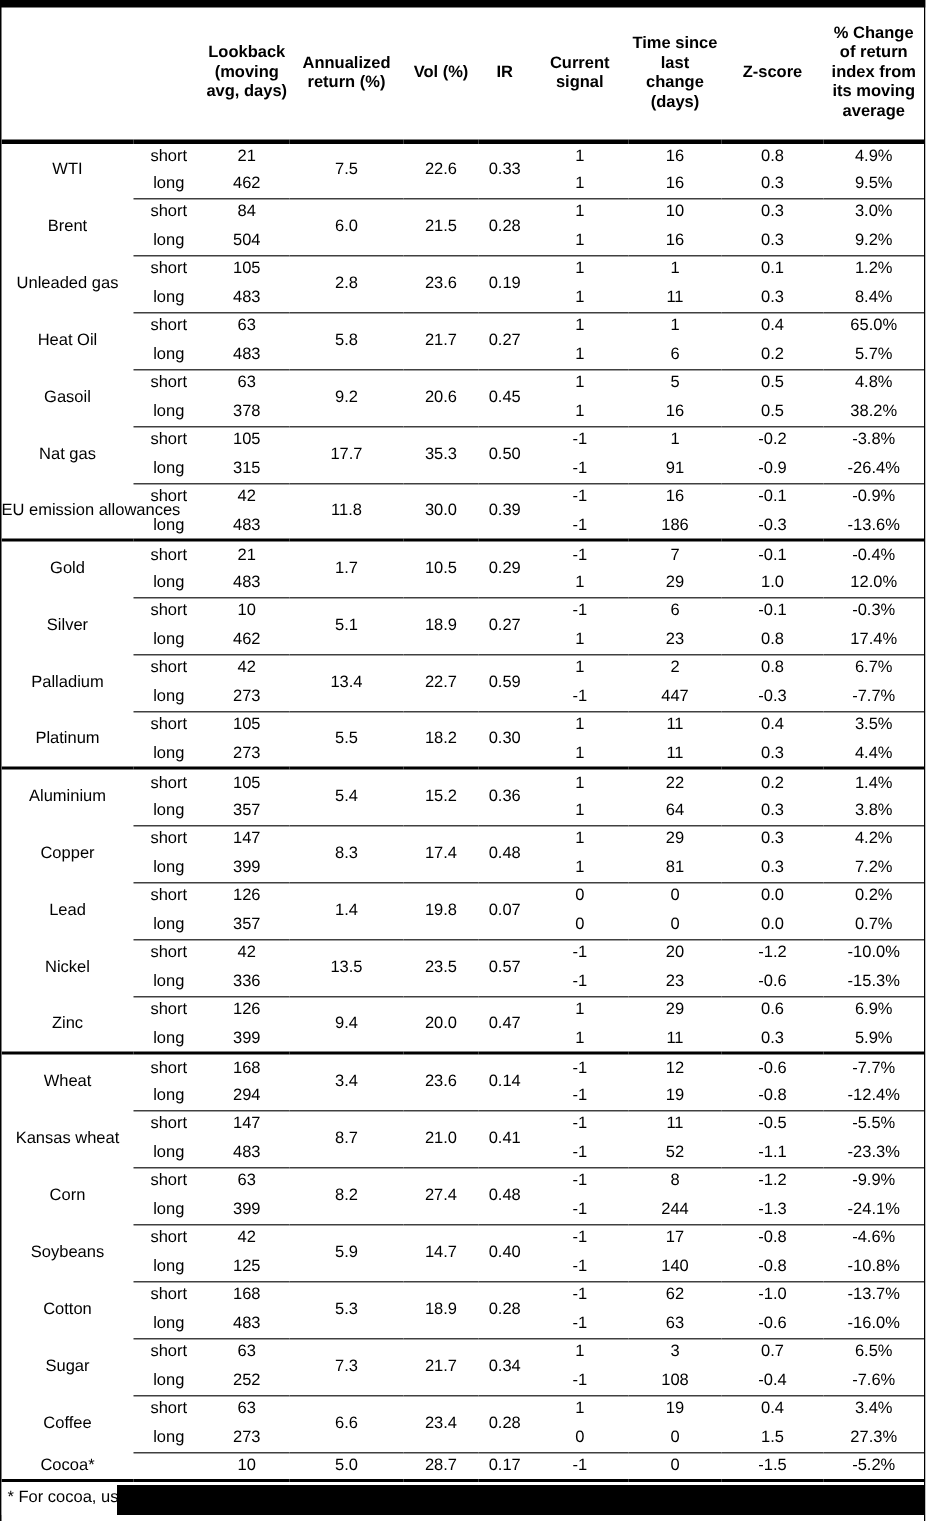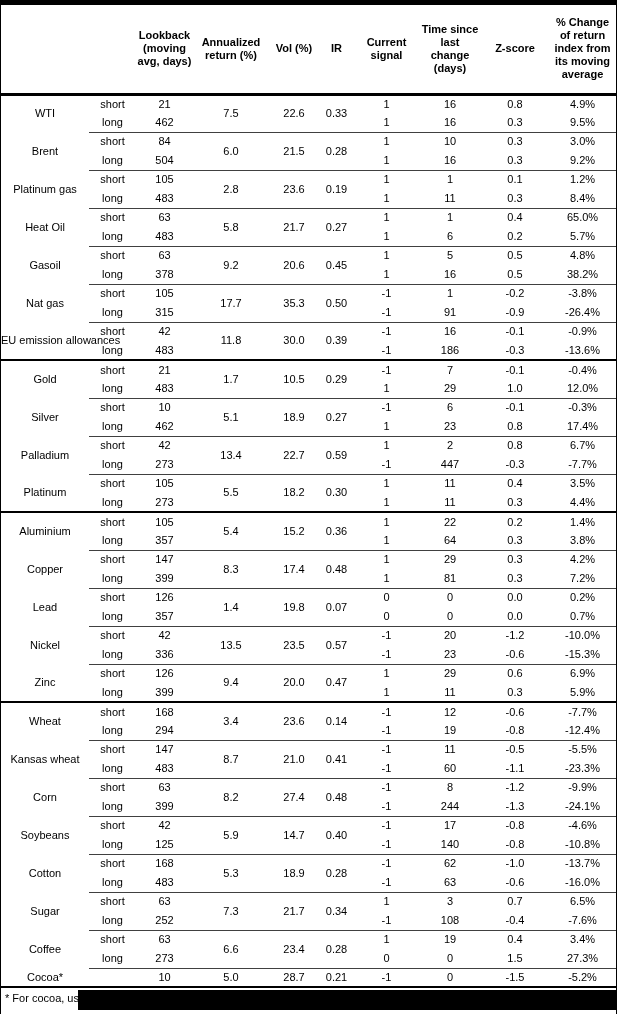--- a/index.html
+++ b/index.html
@@ -140,21 +140,21 @@
         </tr>
         <tr>
           <td class="pos">long</td>
           <td class="num">504</td>
           <td class="num">1</td>
           <td class="num">16</td>
           <td class="num">0.3</td>
           <td class="pct">9.2%</td>
         </tr>
         <tr class="block-start">
-          <td class="name" rowspan="2">Platinum gas</td>
+          <td class="name" rowspan="2">Unleaded gas</td>
           <td class="pos">short</td>
           <td class="num">105</td>
           <td class="num" rowspan="2">2.8</td>
           <td class="num" rowspan="2">23.6</td>
           <td class="num" rowspan="2">0.19</td>
           <td class="num">1</td>
           <td class="num">1</td>
           <td class="num">0.1</td>
           <td class="pct">1.2%</td>
         </tr>
@@ -455,21 +455,21 @@
           <td class="num" rowspan="2">0.41</td>
           <td class="num">-1</td>
           <td class="num">11</td>
           <td class="num">-0.5</td>
           <td class="pct">-5.5%</td>
         </tr>
         <tr>
           <td class="pos">long</td>
           <td class="num">483</td>
           <td class="num">-1</td>
-          <td class="num">60</td>
+          <td class="num">52</td>
           <td class="num">-1.1</td>
           <td class="pct">-23.3%</td>
         </tr>
         <tr class="block-start">
           <td class="name" rowspan="2">Corn</td>
           <td class="pos">short</td>
           <td class="num">63</td>
           <td class="num" rowspan="2">8.2</td>
           <td class="num" rowspan="2">27.4</td>
           <td class="num" rowspan="2">0.48</td>
@@ -565,21 +565,21 @@
           <td class="num">0</td>
           <td class="num">1.5</td>
           <td class="pct">27.3%</td>
         </tr>
         <tr class="block-start">
           <td class="name">Cocoa*</td>
           <td class="pos"></td>
           <td class="num">10</td>
           <td class="num">5.0</td>
           <td class="num">28.7</td>
-          <td class="num">0.21</td>
+          <td class="num">0.17</td>
           <td class="num">-1</td>
           <td class="num">0</td>
           <td class="num">-1.5</td>
           <td class="pct">-5.2%</td>
         </tr>
       </tbody>
   </table>
   <div class="footer">
     <span class="footnote">* For cocoa, uses o</span>
     <div class="redaction"></div>

